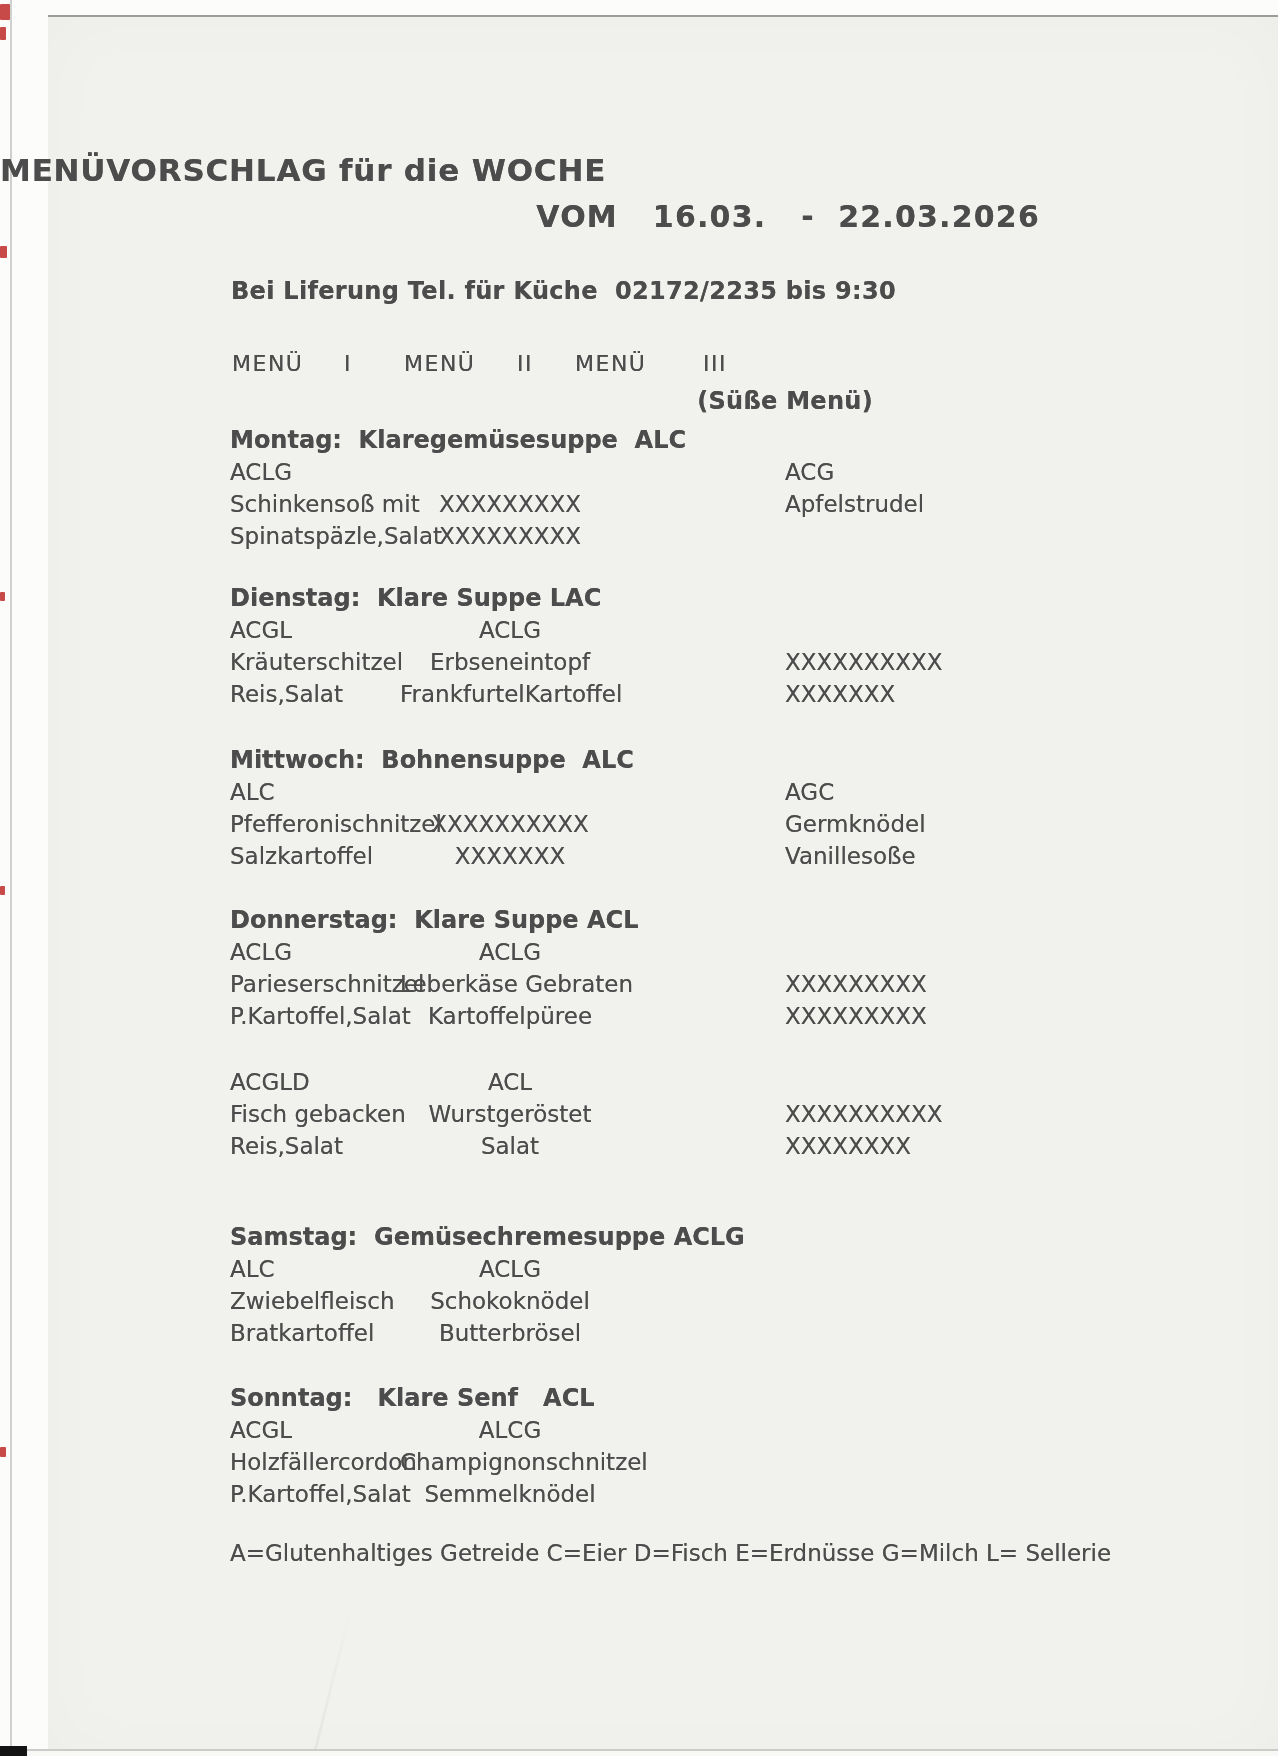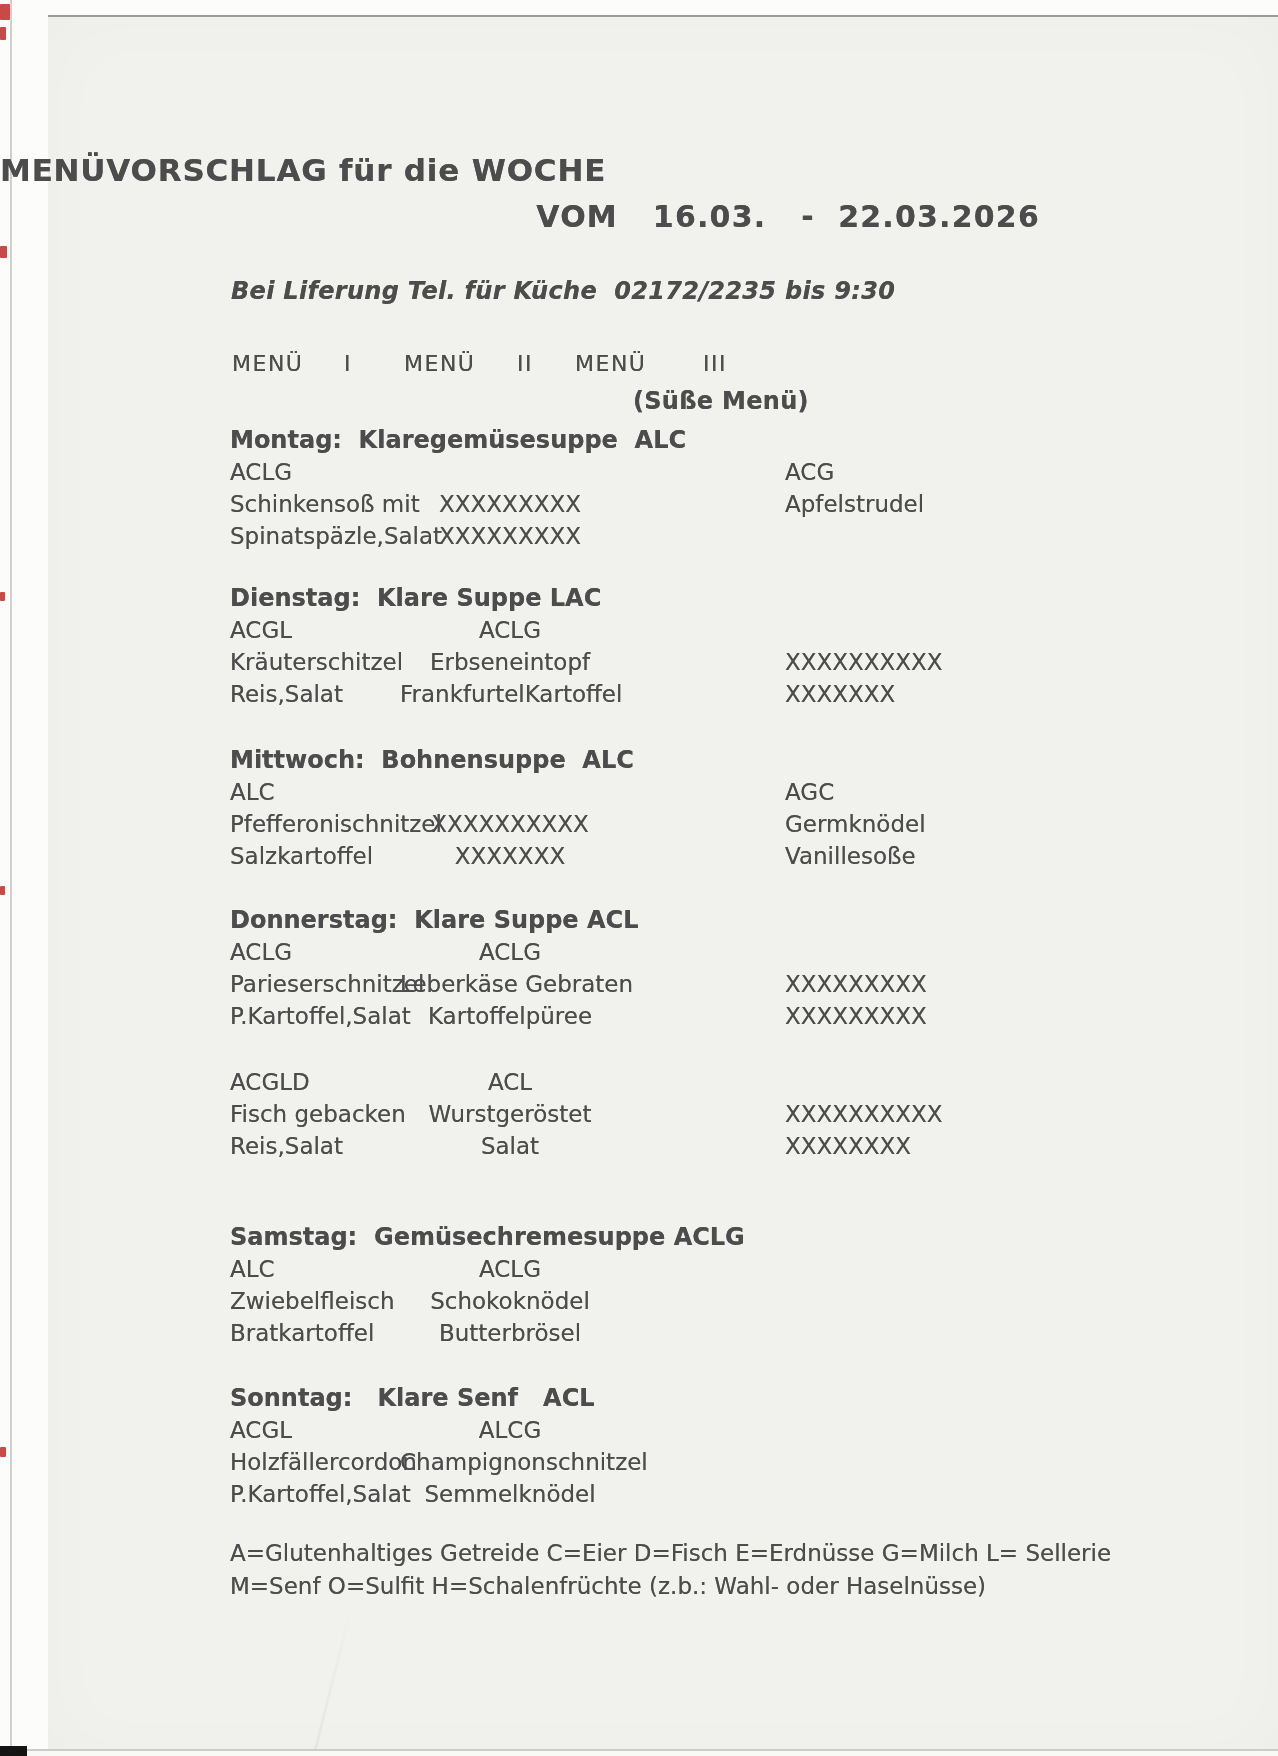--- a/index.html
+++ b/index.html
@@ -12,24 +12,24 @@
   .red-mark{position:absolute;left:0;background:#c84a48;border-radius:1px}
   .corner-block{position:absolute;left:0;bottom:0;width:27px;height:10px;background:#141414}
   .bottom-strip{position:absolute;left:27px;bottom:0;right:0;height:7px;background:#f8f8f6;
                 border-top:2px solid #cbcbc9}
   .crease{position:absolute;left:330px;top:1600px;width:3px;height:170px;
           background:linear-gradient(rgba(0,0,0,0),rgba(0,0,0,0.05));transform:rotate(14deg)}
   .txt{position:absolute;text-shadow:0 0 0.6px rgba(76,76,76,0.8);letter-spacing:0.3px}
   .title1{top:152px;left:0;width:1040px;font-size:31px;font-weight:bold;letter-spacing:0.8px}
   .title2{top:199px;left:0;width:1040px;text-align:right;font-size:30px;font-weight:bold;
           white-space:pre;letter-spacing:1.2px}
-  .info{top:277px;left:231px;font-size:24px;font-weight:bold;font-style:italic;white-space:pre}
+  .info{top:277px;left:231px;font-size:24px;font-weight:bold;white-space:pre}
   .mh{top:351px;font-size:22px;font-weight:normal;letter-spacing:1.5px}
   .mh1{left:232px}.mh2{left:344px}.mh3{left:404px}.mh4{left:517px}.mh5{left:575px}.mh6{left:703px}
-  .suesse{top:387px;left:633px;width:240px;text-align:left;font-size:24px;font-weight:bold}
+  .suesse{top:387px;left:633px;width:240px;text-align:right;font-size:24px;font-weight:bold}
   .day{position:absolute;left:230px;width:1010px}
   .day-h{font-size:24px;font-weight:bold;line-height:32px;white-space:pre;
          text-shadow:0 0 0.6px rgba(76,76,76,0.8)}
   .grid{display:grid;grid-template-columns:170px 220px 165px 220px;grid-auto-rows:32px}
   .c{font-size:23px;line-height:32px;text-shadow:0 0 0.5px rgba(76,76,76,0.7);white-space:nowrap}
   .c.l{grid-column:1;text-align:left}
   .c.m{grid-column:2;text-align:center}
   .c.r{grid-column:4;}
   .legend{position:absolute;top:1537px;left:230px;width:900px;font-size:23px;line-height:33px;
           text-shadow:0 0 0.5px rgba(76,76,76,0.7)}
@@ -160,18 +160,17 @@
       <div class="c m">Champignonschnitzel</div>
       <div class="c r"></div>
       <div class="c l">P.Kartoffel,Salat</div>
       <div class="c m">Semmelknödel</div>
       <div class="c r"></div>
     </div>
   </section>
 
   <div class="legend">
     <div>A=Glutenhaltiges Getreide C=Eier D=Fisch E=Erdnüsse G=Milch L= Sellerie</div>
-    <div>M=Senf O=Sulfit H=Schalenfrüchte (z.b.: Wahl- oder Haselnüsse)</div>
   </div>
 
   <div class="bottom-strip"></div>
   <div class="corner-block"></div>
 </div>
 
 </body></html>

